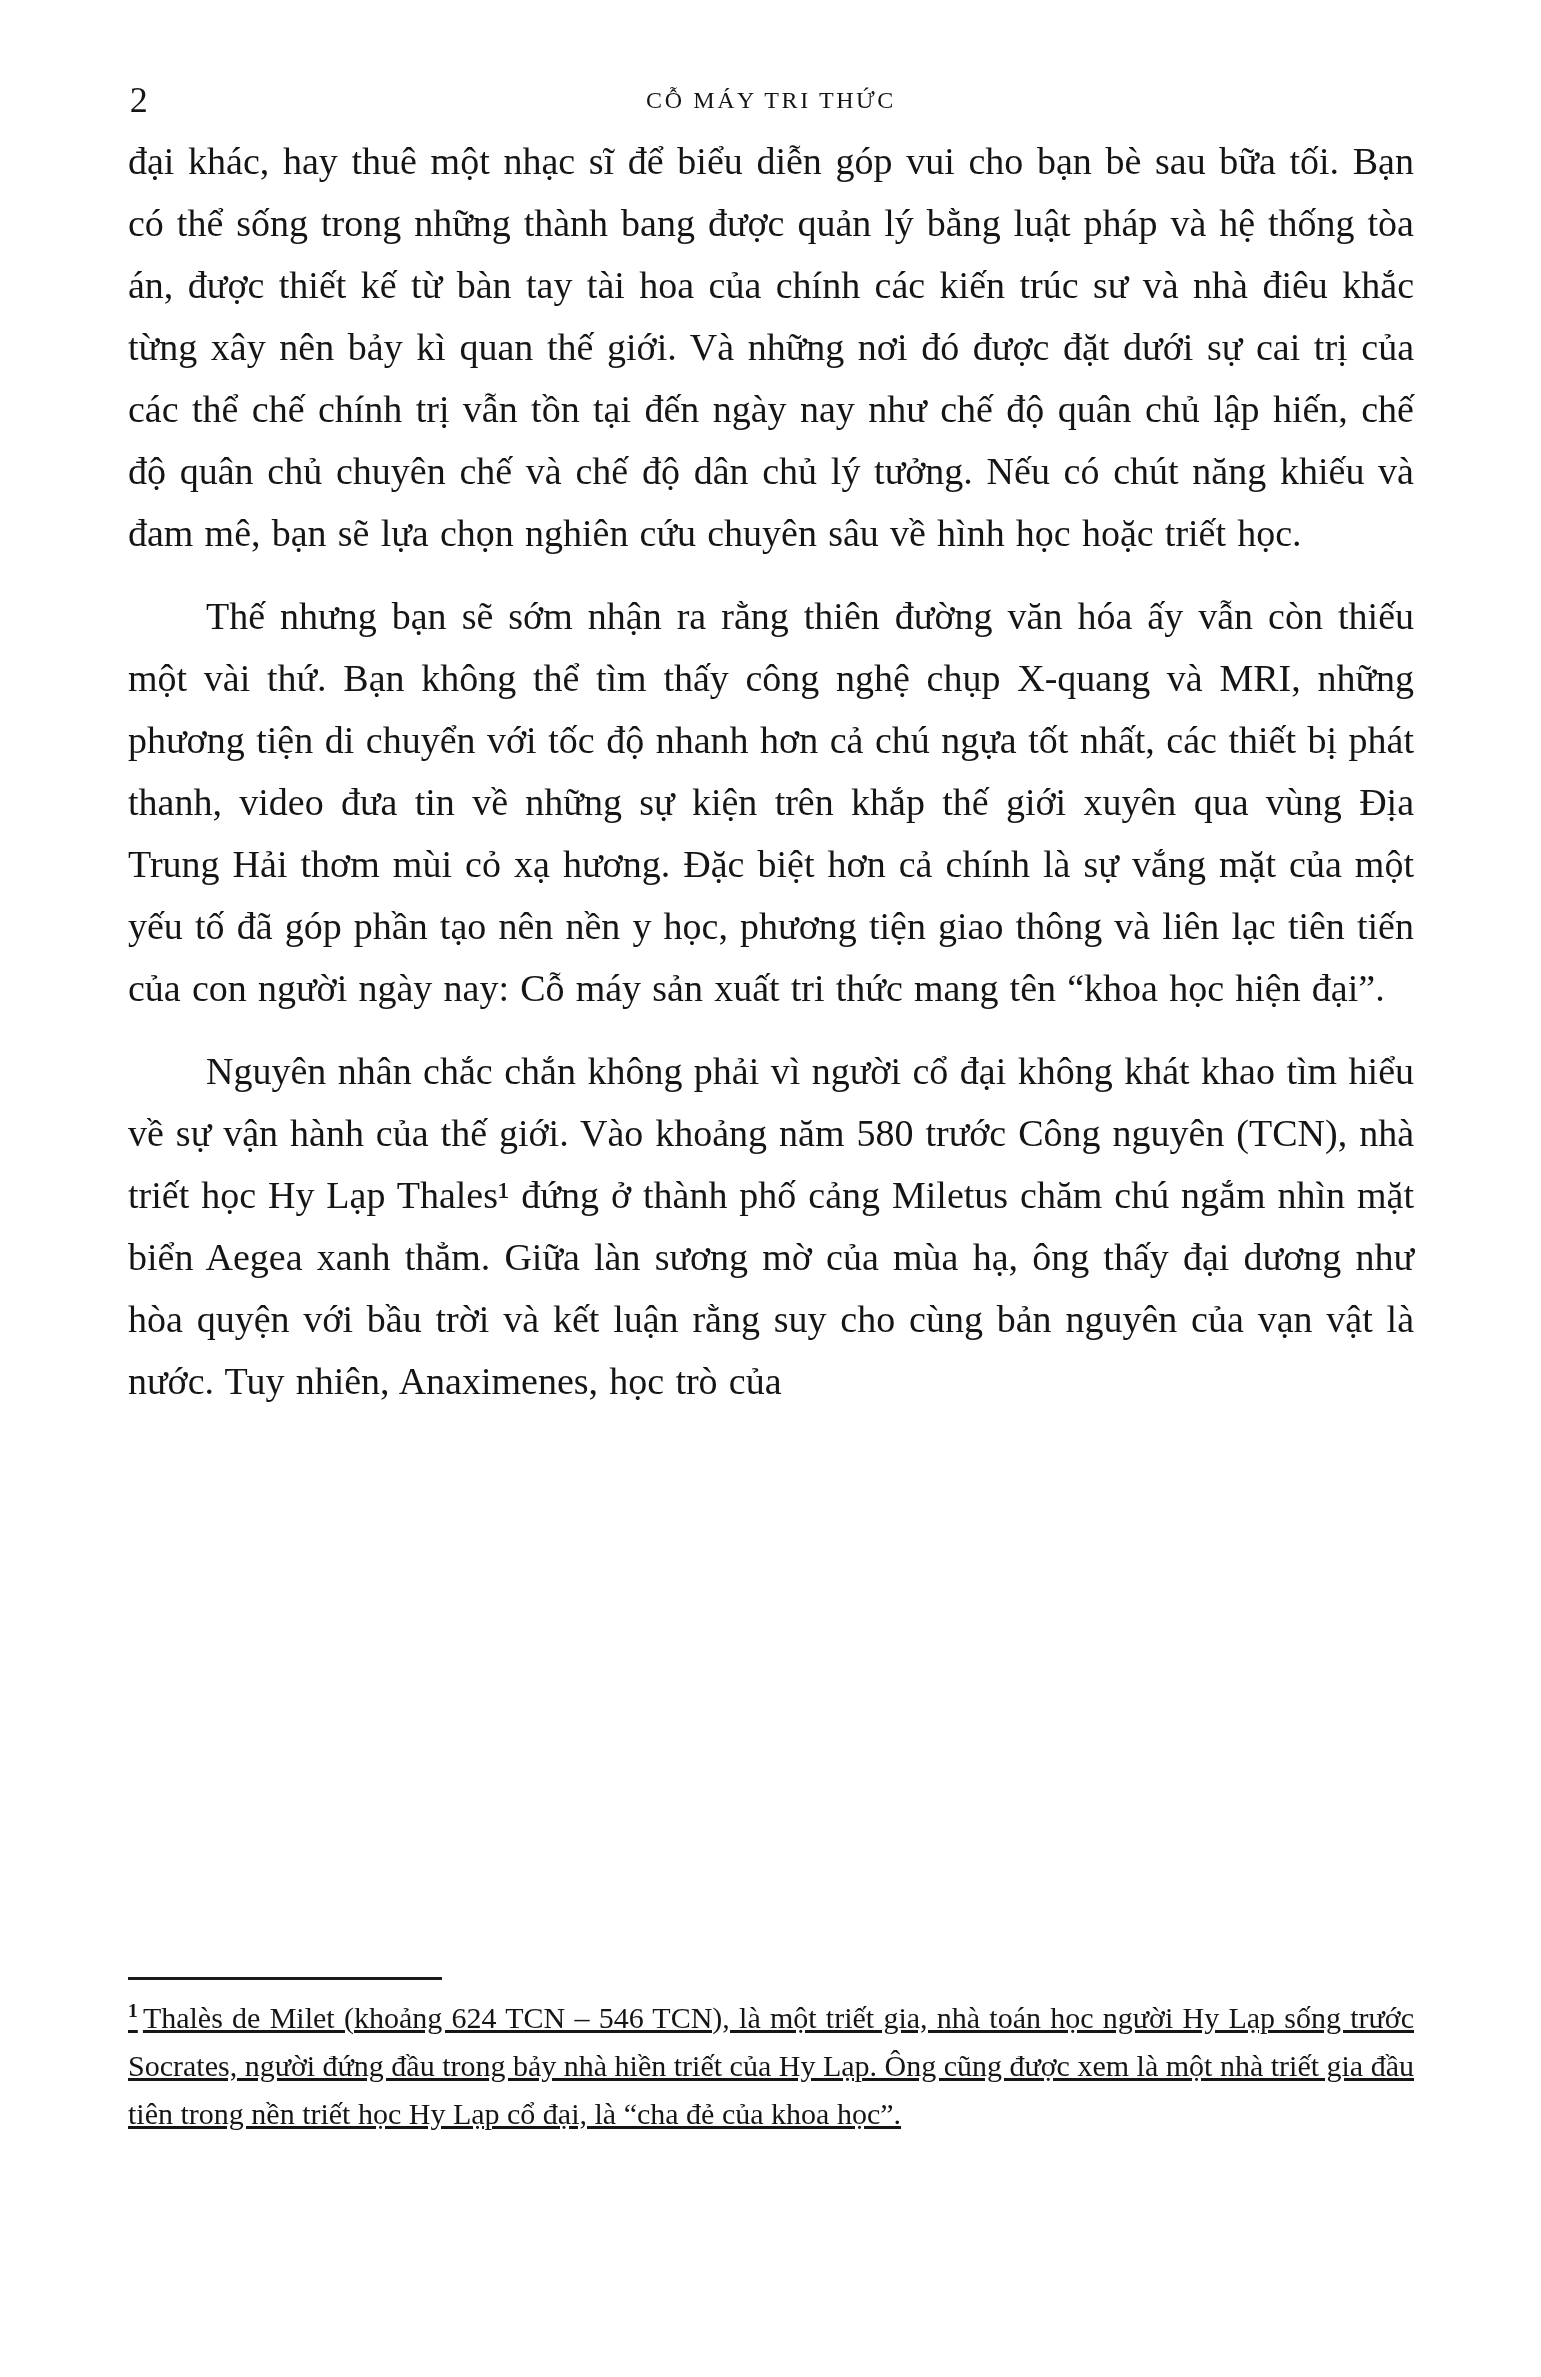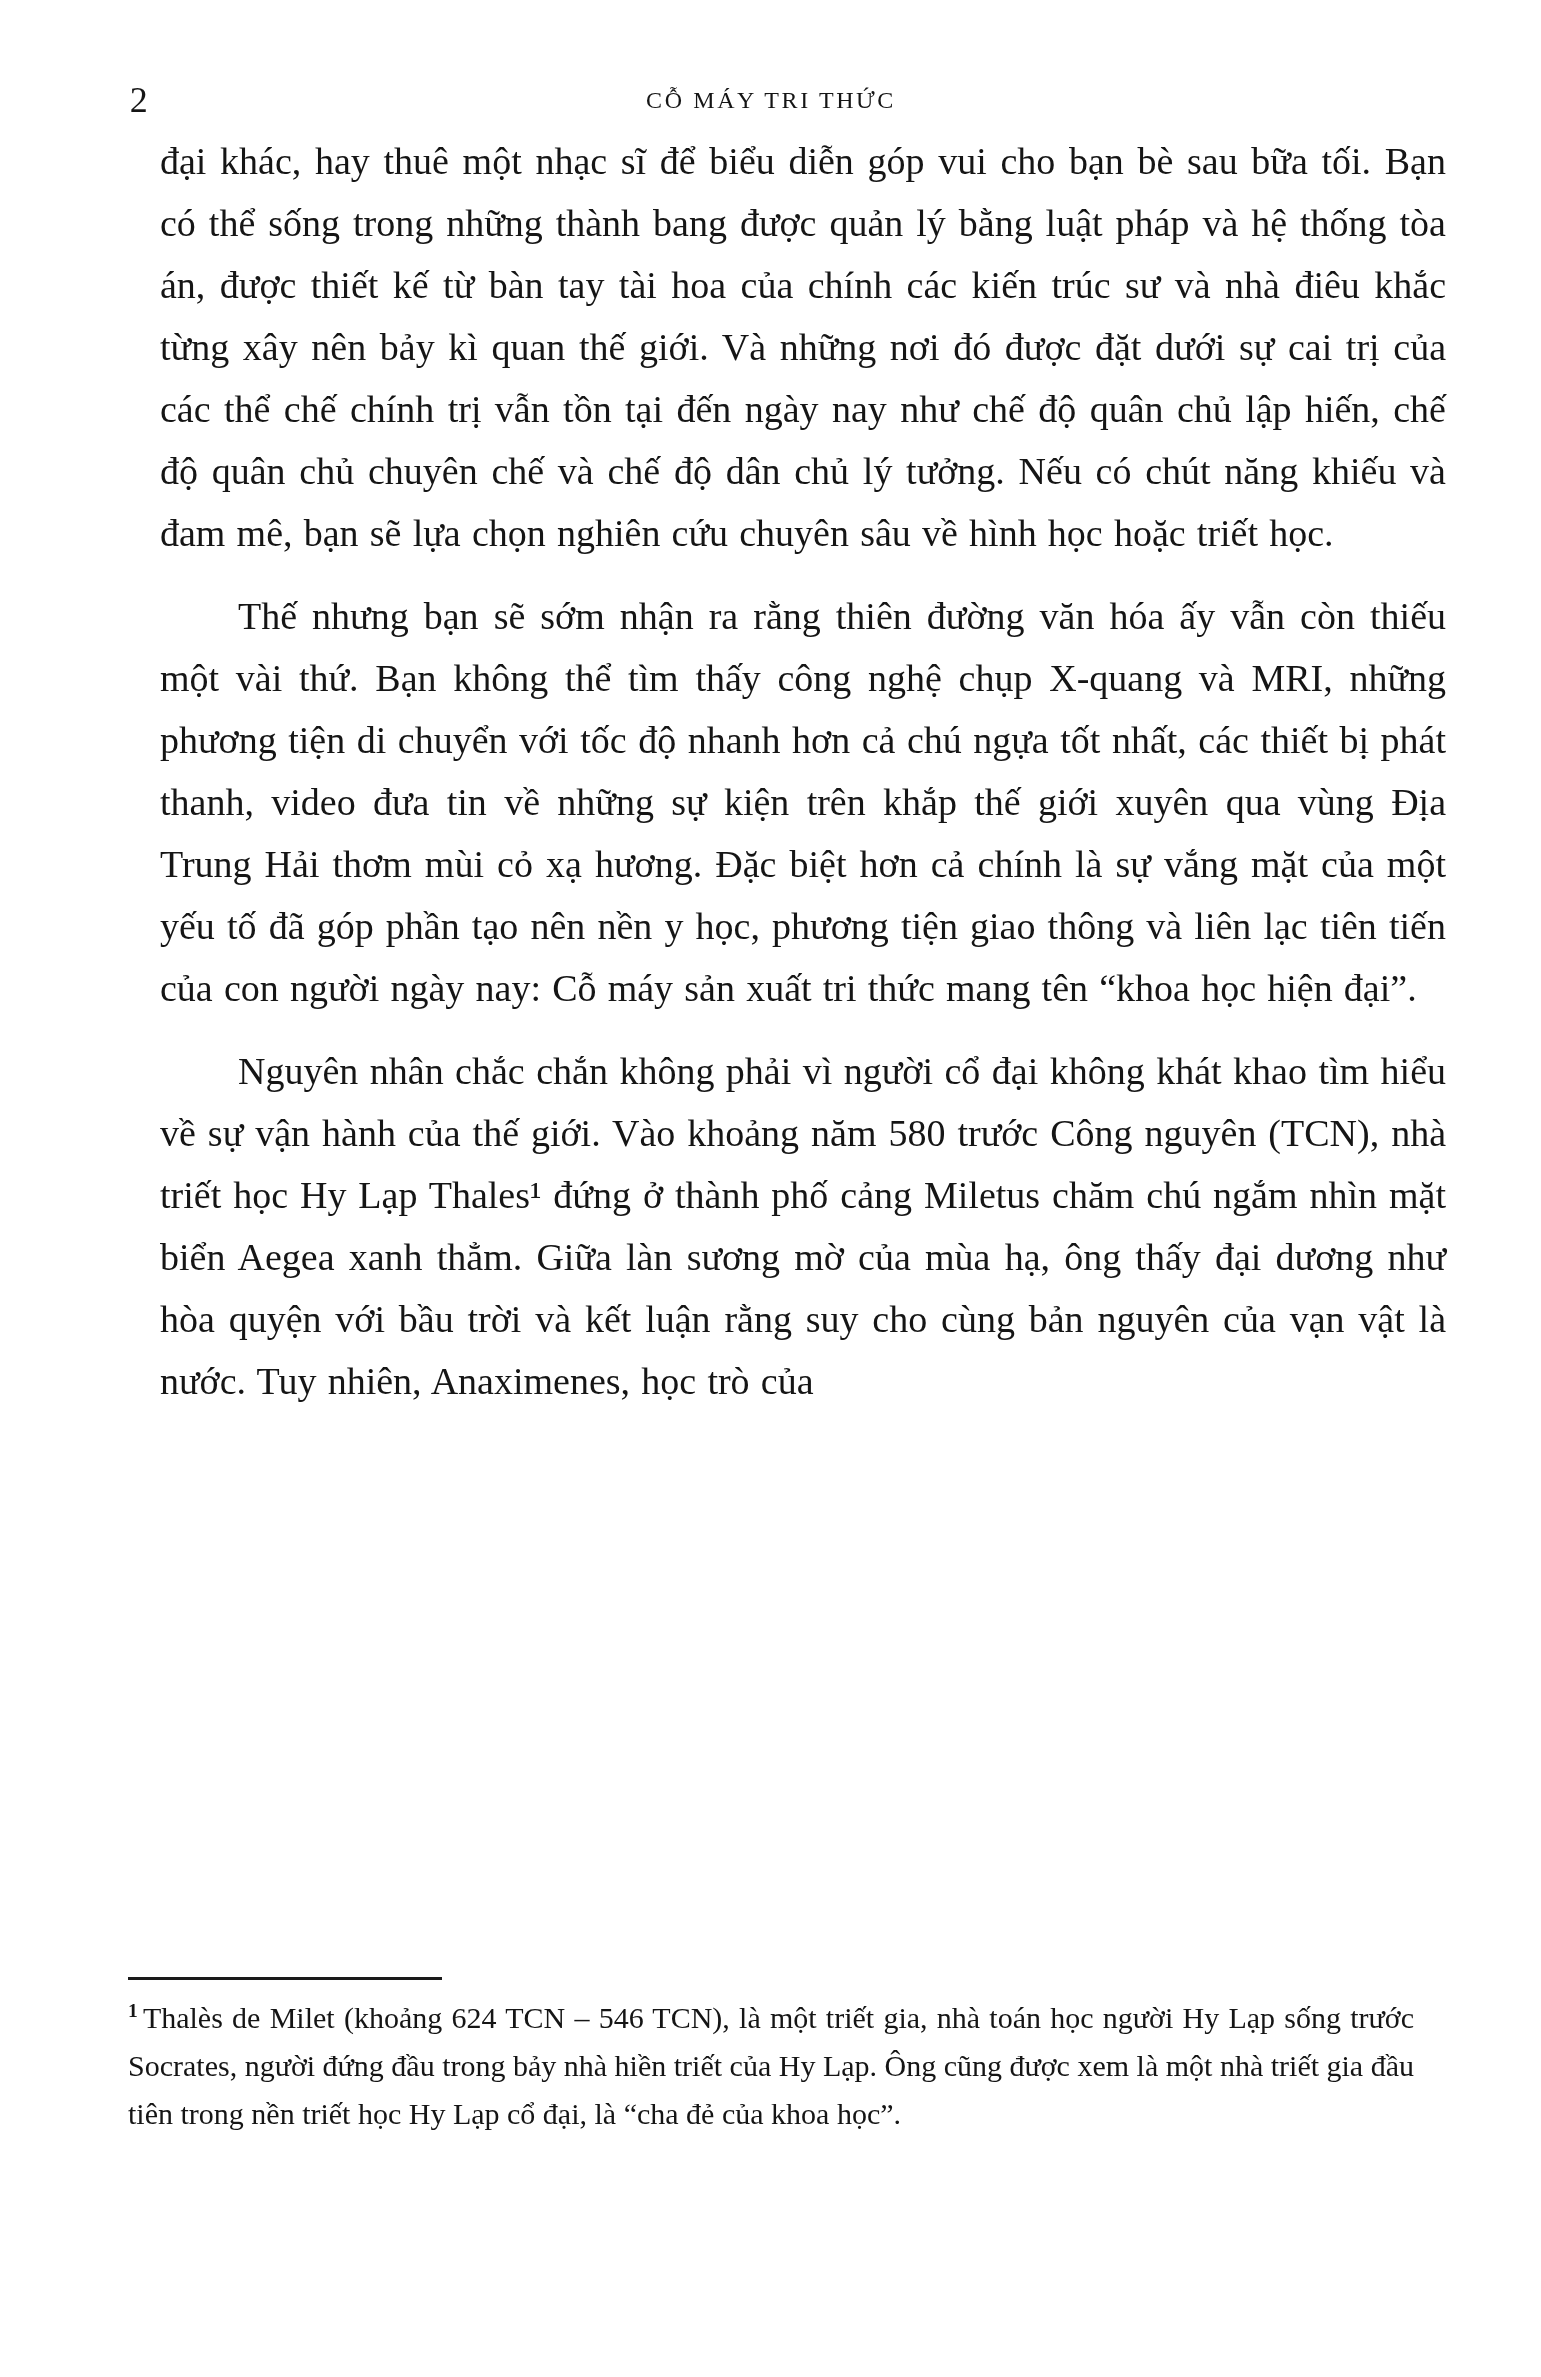--- a/index.html
+++ b/index.html
@@ -39,21 +39,20 @@
     text-align: center;
     font-size: 24px;
     line-height: 44px;
     letter-spacing: 2.6px;
   }
   .page-body {
     position: absolute;
     top: 130px;
     left: 128px;
     width: 1286px;
-    margin-left: 32px;
   }
   .page-body p {
     margin: 0 0 21px 0;
     font-size: 38px;
     line-height: 62px;
     text-align: justify;
     text-indent: 78px;
     word-spacing: 1.7px;
   }
   .page-body p.no-indent {
@@ -68,20 +67,21 @@
   .footnote-divider {
     width: 314px;
     height: 0;
     border-top: 3.4px solid #1a1a1a;
     margin-bottom: 13.6px;
   }
   .footnote-text {
     font-size: 30px;
     line-height: 48px;
     text-align: justify;
+    text-decoration: underline;
   }
   .footnote-marker {
     font-size: 19.6px;
     vertical-align: super;
     line-height: 0;
     font-weight: bold;
     margin-right: 5.1px;
   }
 </style>
 </head>

